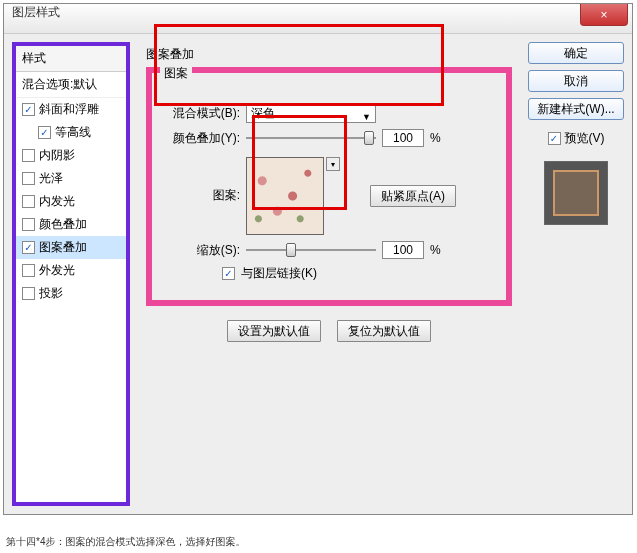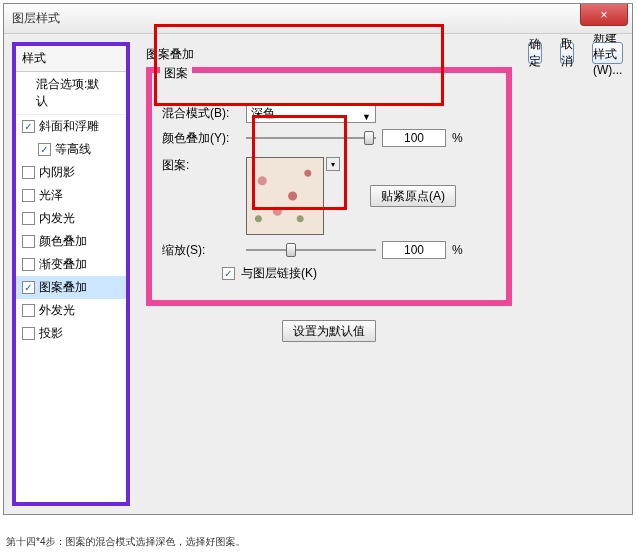--- a/index.html
+++ b/index.html
@@ -1,48 +1,48 @@
 <!DOCTYPE html>
 <html><head>
 <meta charset="utf-8">
 <style>
 *{box-sizing:border-box;margin:0;padding:0;font-family:"Microsoft YaHei",SimSun,sans-serif;font-size:12px}
 body{background:#fff}
 .dialog{width:630px;border:1px solid #888;background:#eee;margin:3px 0 0 3px}
-.titlebar{height:30px;background:linear-gradient(#fdfdfd,#e8e8e8);border-bottom:1px solid #ccc;display:flex;align-items:center;padding-left:8px;position:relative}
+.titlebar{height:30px;background:linear-gradient(#fdfdfd,#e8e8e8);border-bottom:1px solid #ccc;display:flex;align-items:flex-start;padding-left:8px;position:relative}
 .title{color:#333}
 .closebtn{position:absolute;right:4px;top:0;width:48px;height:22px;background:linear-gradient(#e07070,#c83030);border:1px solid #a03030;border-top:none;border-radius:0 0 4px 4px;display:flex;align-items:center;justify-content:center;color:#fff;font-size:13px;cursor:pointer}
 .body{display:flex;padding:8px;gap:8px;min-height:480px}
 .sidebar{width:118px;background:#fff;border:4px solid #6d28d9}
 .side-header{padding:4px 6px;border-bottom:1px solid #ccc;background:#f5f5f5}
-.side-subheader{padding:4px 20px;border-bottom:1px solid #eee}
+.side-subheader{padding:4px 6px;border-bottom:1px solid #eee}
 .side-item{padding:3px 6px;display:flex;align-items:center;gap:4px;cursor:pointer}
 .side-item.indent{padding-left:22px}
 .side-item.selected{background:#cde6ff}
 .chk{width:13px;height:13px;border:1px solid #888;background:#fff;display:inline-flex;align-items:center;justify-content:center;font-size:10px;color:#2060c0}
 .main{flex:1;padding:4px 8px;position:relative}
 .section-title{margin-bottom:4px}
 .fieldset{border:6px solid #ec4899;padding:24px 10px 12px;position:relative}
 .legend{position:absolute;top:-8px;left:8px;background:#eee;padding:0 4px}
 .redbox1{position:absolute;border:3px solid #e00000;left:154px;top:24px;width:290px;height:82px;pointer-events:none}
 .redbox2{position:absolute;border:3px solid #e00000;left:252px;top:115px;width:95px;height:95px;pointer-events:none}
 .row{display:flex;align-items:center;gap:6px;margin:6px 0}
-.label{min-width:78px;text-align:left}
+.label{min-width:78px;text-align:right}
 .select{width:130px;height:20px;border:1px solid #888;background:#fff;display:flex;align-items:flex-end;justify-content:space-between;padding:0 4px;cursor:pointer}
 .tri{font-size:9px}
 .slider{width:130px;height:14px;position:relative}
 .track{position:absolute;top:6px;left:0;right:0;height:2px;background:#999}
 .thumb{position:absolute;top:0;width:10px;height:14px;background:linear-gradient(#fff,#ccc);border:1px solid #666;border-radius:2px}
-.numbox{width:64px;height:18px;border:1px solid #888;background:#fff;display:flex;align-items:center;justify-content:center}
+.numbox{width:42px;height:18px;border:1px solid #888;background:#fff;display:flex;align-items:center;justify-content:center}
 .pattern-swatch{width:78px;height:78px;border:1px solid #666;background:#f0e5d8;position:relative;overflow:hidden}
 .pattern-swatch::before{content:"";position:absolute;inset:0;background:radial-gradient(circle at 20% 30%,#d89090 0 4px,transparent 5px),radial-gradient(circle at 60% 50%,#c87070 0 4px,transparent 5px),radial-gradient(circle at 40% 70%,#d89090 0 4px,transparent 5px),radial-gradient(circle at 80% 20%,#c87070 0 3px,transparent 4px),radial-gradient(circle at 15% 80%,#90a070 0 3px,transparent 4px),radial-gradient(circle at 70% 80%,#90a070 0 3px,transparent 4px)}
 .mini-dd{width:14px;height:14px;border:1px solid #888;background:#eee;display:flex;align-items:center;justify-content:center;font-size:8px;cursor:pointer}
 .btn{height:22px;border:1px solid #888;background:linear-gradient(#fdfdfd,#e0e0e0);border-radius:1px;padding:0 10px;display:inline-flex;align-items:center;cursor:pointer}
 .btn-row{display:flex;gap:16px;justify-content:center;margin-top:14px}
-.rightcol{width:96px;display:flex;flex-direction:row;gap:18px;align-items:stretch}
+.rightcol{width:96px;display:flex;flex-direction:column;gap:6px;align-items:stretch}
 .rbtn{height:22px;border:1px solid #6a8fbf;background:linear-gradient(#fdfdfd,#e4eefb);border-radius:3px;display:flex;align-items:center;justify-content:center;cursor:pointer}
 .preview-chk{display:flex;align-items:center;gap:4px;justify-content:center;margin-top:4px}
 .preview-box{width:64px;height:64px;margin:8px auto 0;border:1px solid #666;background:#555;position:relative}
 .preview-box::before{content:"";position:absolute;inset:8px;border:2px solid #cc9966;background:#776655}
 .caption{margin:20px 0 0 6px;color:#333;font-size:10px}
 </style>
 </head>
 <body>
 
 <div class="dialog">
@@ -75,24 +75,20 @@
             <span>光泽</span>
           </div>
           <div class="side-item">
             <span class="chk"></span>
             <span>内发光</span>
           </div>
           <div class="side-item">
             <span class="chk"></span>
             <span>颜色叠加</span>
           </div>
-          <div class="side-item">
-            <span class="chk"></span>
-            <span>渐变叠加</span>
-          </div>
           <div class="side-item selected">
             <span class="chk">✓</span>
             <span>图案叠加</span>
           </div>
           <div class="side-item">
             <span class="chk"></span>
             <span>外发光</span>
           </div>
           <div class="side-item">
             <span class="chk"></span>
@@ -118,21 +114,21 @@
           <span class="label">颜色叠加(Y):</span>
           <div class="slider">
               <div class="track"></div>
               <div class="thumb" style="left:118px"></div>
             </div>
           <div class="numbox">100</div>
           <span>%</span>
         </div>
 
         <div class="row" style="align-items:flex-start;margin-top:10px">
-          <span class="label" style="">图案:</span>
+          <span class="label" style="margin-top:30px">图案:</span>
           <div style="display:flex;align-items:flex-start;gap:2px">
             <div class="pattern-swatch"></div>
             <div class="mini-dd">▾</div>
           </div>
           <div style="width:18px"></div>
           <div class="btn" style="margin-top:28px">贴紧原点(A)</div>
         </div>
 
         <div class="row">
           <span class="label">缩放(S):</span>
@@ -145,20 +141,21 @@
         </div>
 
         <div class="row" style="padding-left:60px">
           <span class="chk">✓</span>
           <span>与图层链接(K)</span>
         </div>
       </div>
 
       <div class="btn-row">
         <div class="btn">设置为默认值</div>
+        <div class="btn">复位为默认值</div>
       </div>
     </div>
 
     <div class="rightcol">
       <div class="rbtn">确定</div>
       <div class="rbtn">取消</div>
       <div class="rbtn">新建样式(W)...</div>
       <div class="preview-chk">
         <span class="chk">✓</span>
         <span>预览(V)</span>

